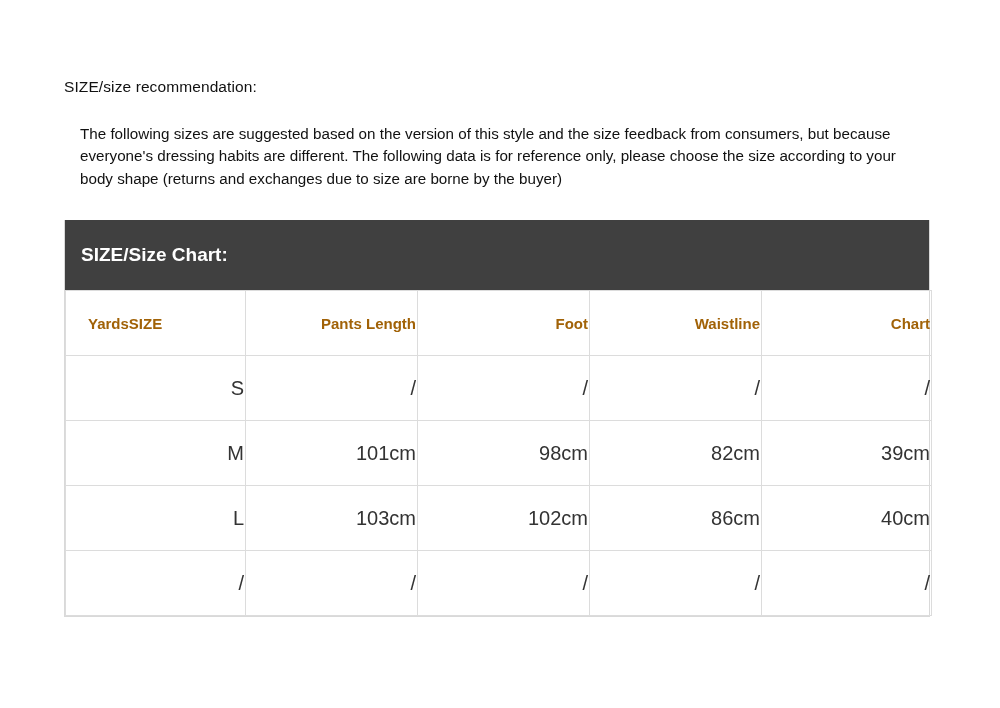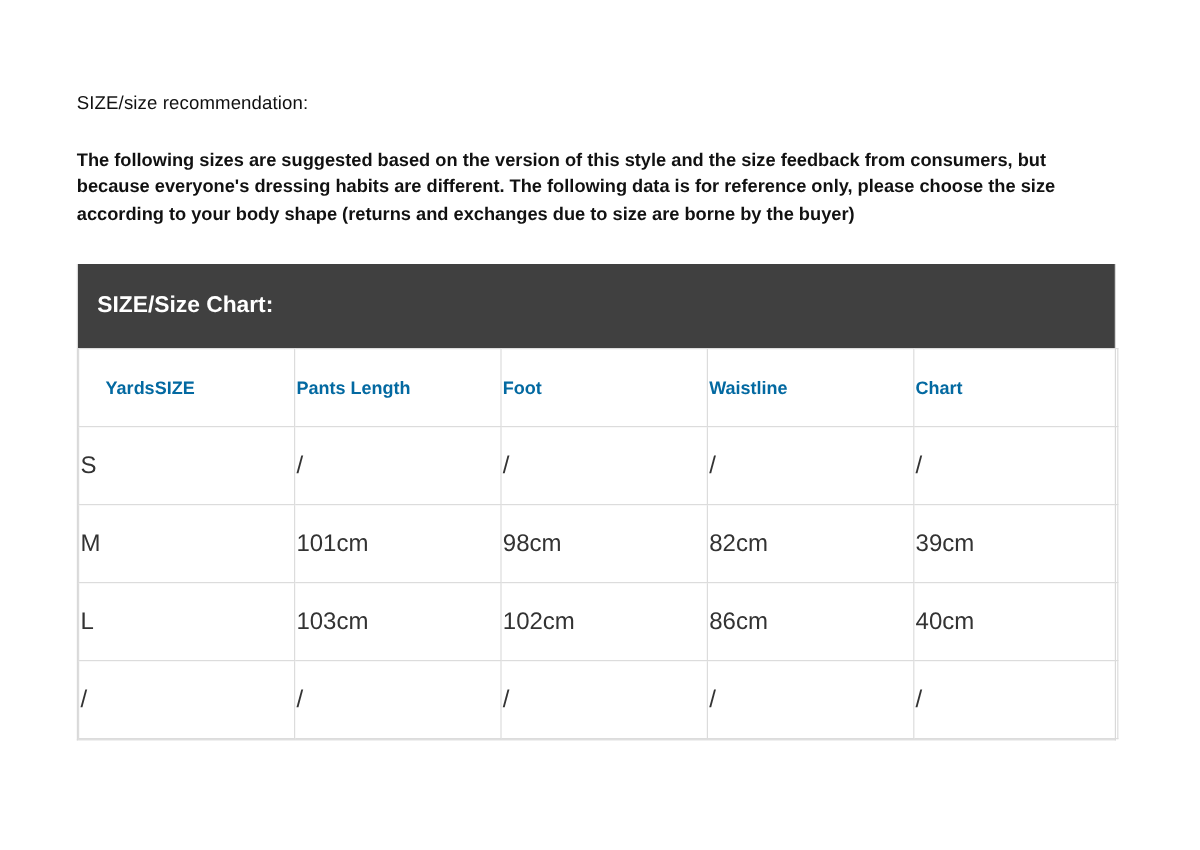--- a/index.html
+++ b/index.html
@@ -22,23 +22,23 @@
     padding: 64px 68px 0 64px;
   }
   .heading {
     font-size: 15.5px;
     font-weight: normal;
     letter-spacing: 0.1px;
     margin: 14px 0 0 0;
     color: #111111;
   }
   .intro {
-    margin: 27px 0 0 0;
+    margin: 27px 0 0 16px;
     font-size: 15.2px;
-    font-weight: bold;
+    font-weight: normal;
     line-height: 1.47;
     color: #111111;
     max-width: 880px;
   }
   .table-wrap {
     margin-top: 30px;
     width: 866px;
     border: 1px solid #d9d9d9;
     border-top: none;
     box-sizing: border-box;
@@ -54,28 +54,28 @@
     padding-left: 16px;
     box-sizing: border-box;
   }
   table {
     border-collapse: collapse;
     width: 100%;
     table-layout: fixed;
   }
   th, td {
     border: 1px solid #dcdcdc;
-    text-align: left;
+    text-align: right;
     color: #2b2b2b;
   }
   thead th {
     font-size: 15px;
     font-weight: bold;
     height: 62px;
-    color: #0369a1;
+    color: #a16207;
   }
   thead th:first-child {
     text-align: left;
     padding-left: 22px;
   }
   tbody td {
     font-size: 20px;
     height: 62px;
     font-weight: normal;
     color: #333333;

